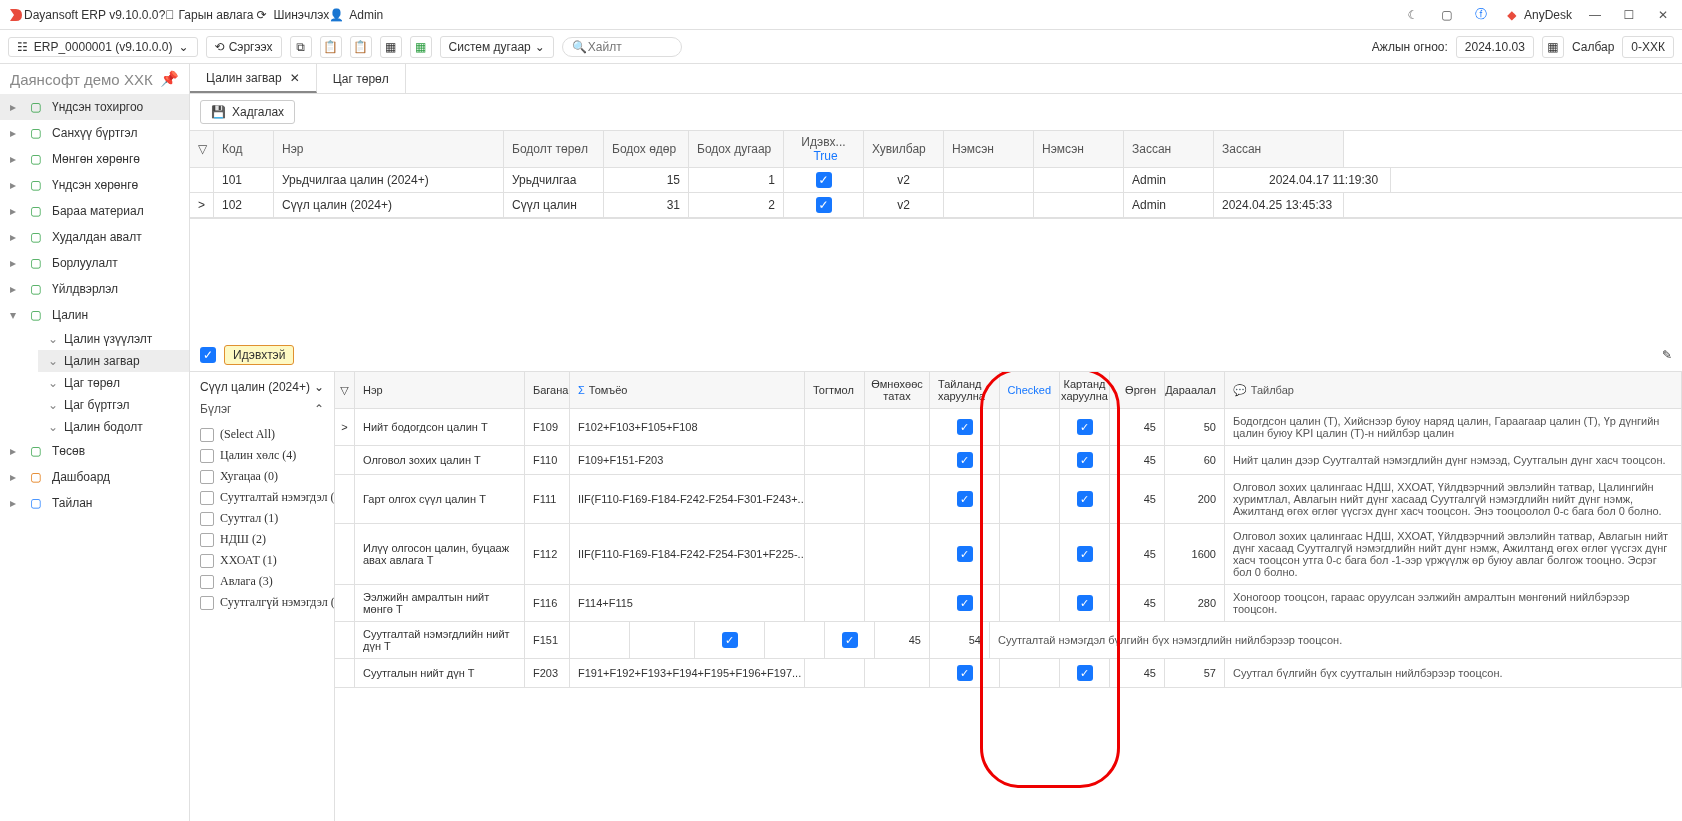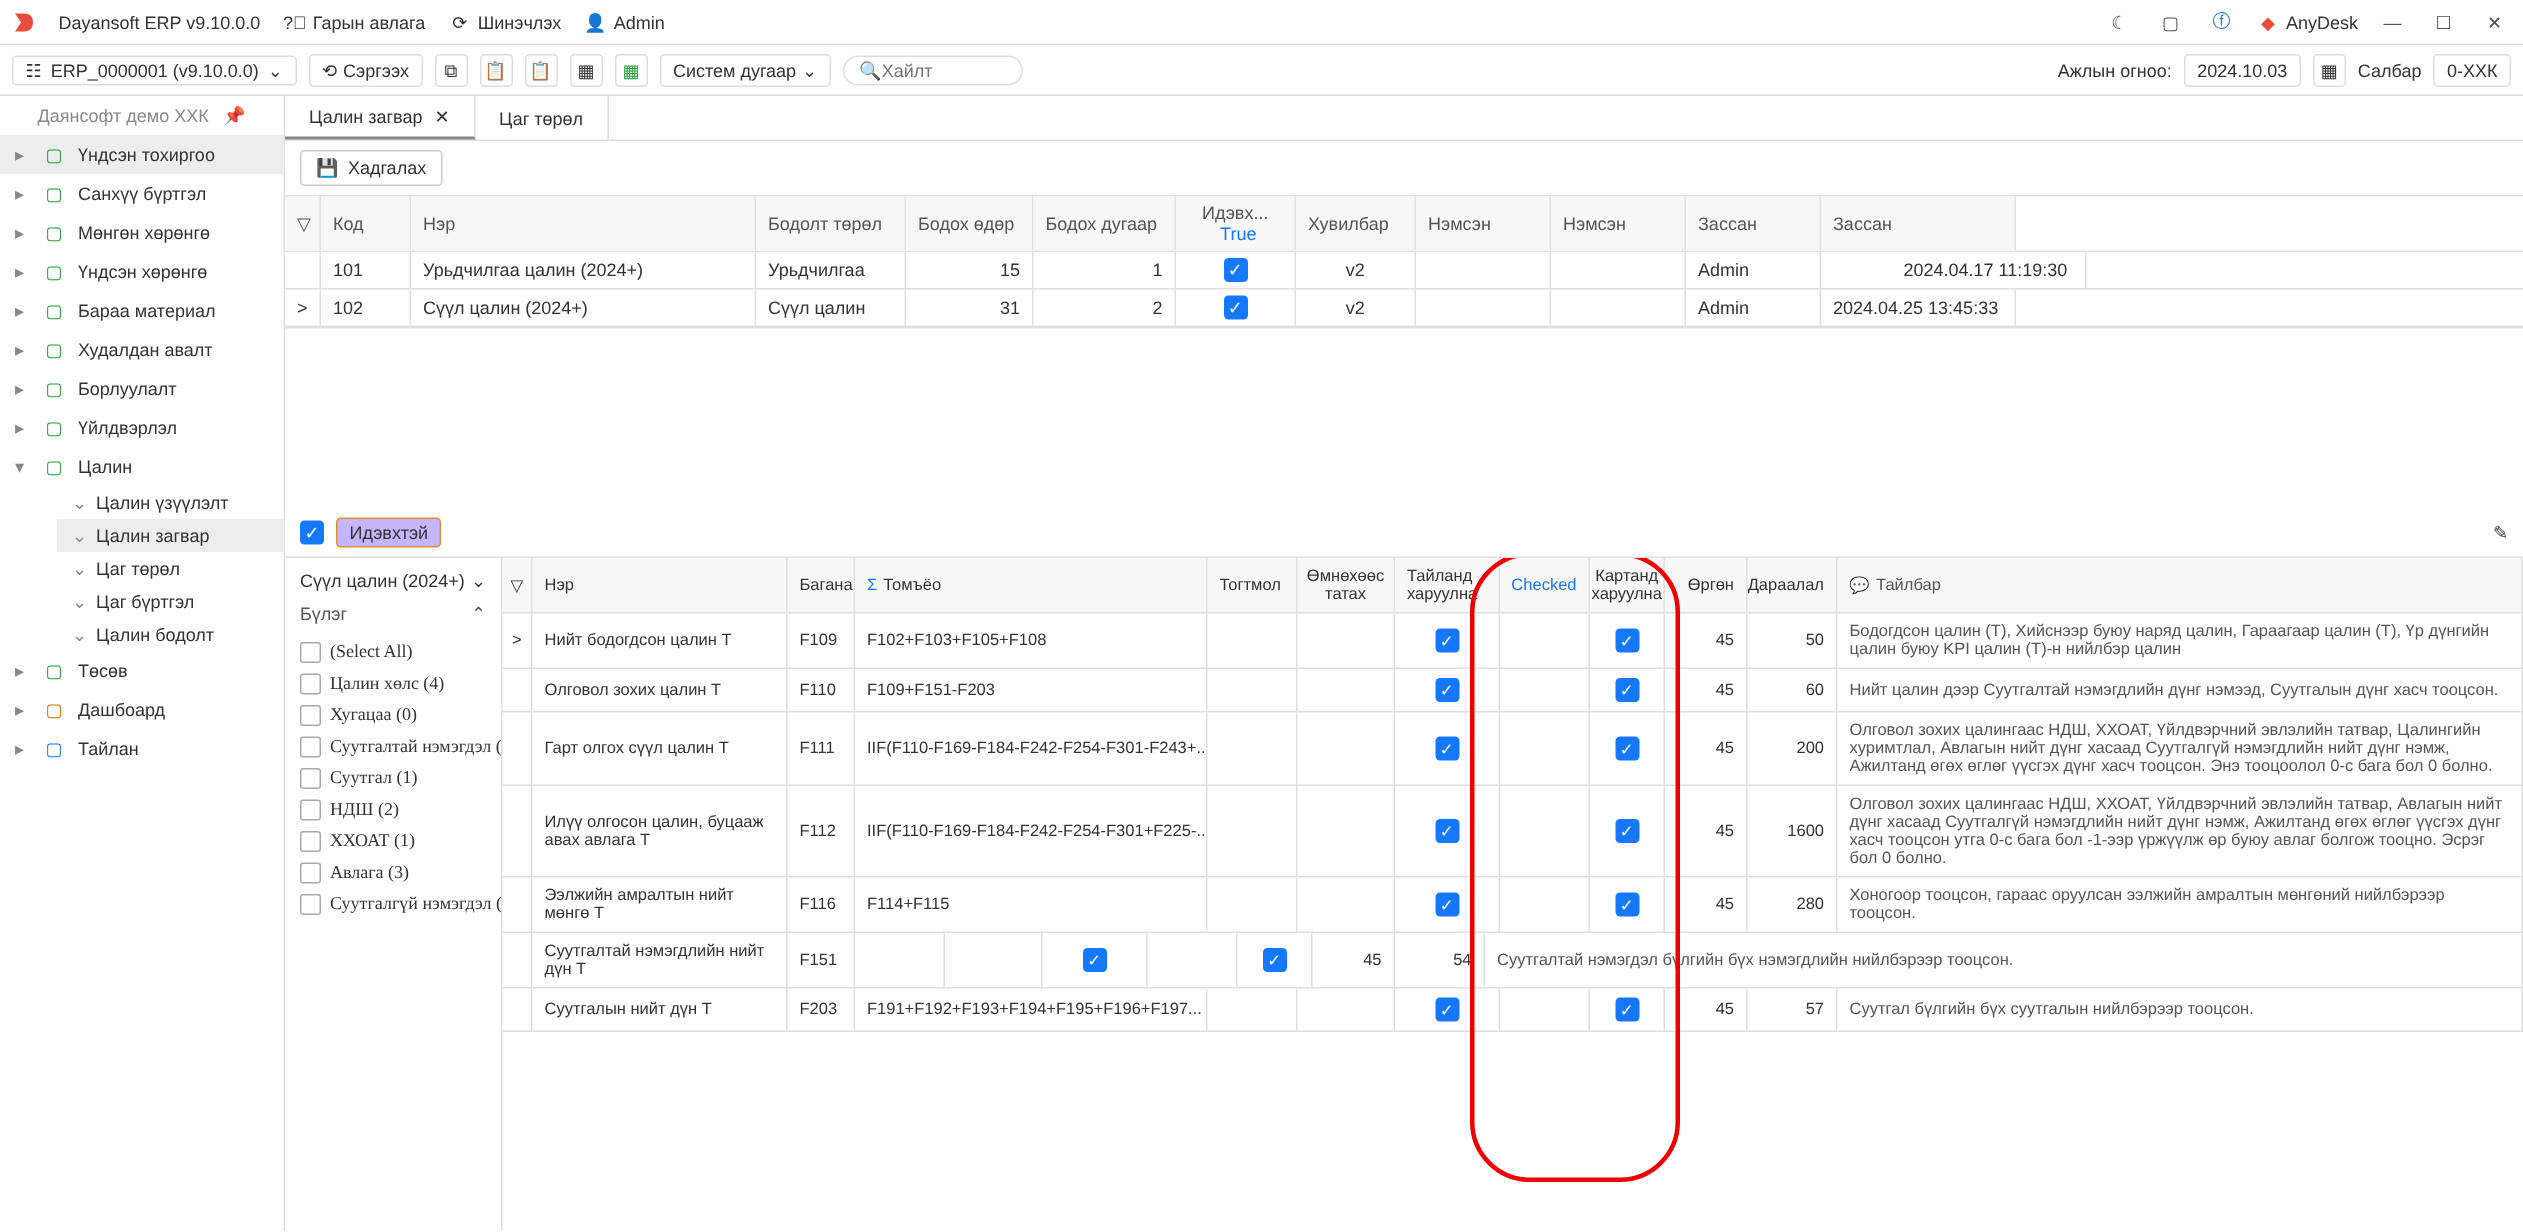--- a/index.html
+++ b/index.html
@@ -1,54 +1,54 @@
 <!DOCTYPE html>
 <html><head>
 <meta charset="utf-8">
 <style>
 * { box-sizing: border-box; margin: 0; padding: 0; }
 body { font-family: 'Segoe UI', Arial, sans-serif; font-size: 12px; color: #333; background: #fff; overflow: hidden; }
 .titlebar { display: flex; align-items: center; height: 30px; padding: 0 8px; border-bottom: 1px solid #e0e0e0; }
-.titlebar .left { display: flex; align-items: center; gap: 15px; }
+.titlebar .left { display: flex; align-items: center; gap: 0; }
 .titlebar .right { margin-left: auto; display: flex; align-items: center; gap: 12px; }
 .logo-icon { width: 16px; height: 16px; color: #e84c3d; }
 .ti-item { display: flex; align-items: center; gap: 4px; cursor: pointer; }
 .ti-icon { width: 16px; height: 16px; display: flex; align-items: center; justify-content: center; }
 .win-btn { width: 22px; height: 22px; display: flex; align-items: center; justify-content: center; cursor: pointer; color: #555; }
 .toolbar { display: flex; align-items: center; height: 34px; padding: 0 8px; border-bottom: 1px solid #e0e0e0; gap: 8px; }
 .tb-left { display: flex; align-items: center; gap: 8px; }
 .tb-right { margin-left: auto; display: flex; align-items: center; gap: 8px; }
 .db-selector { display: flex; align-items: center; gap: 6px; border: 1px solid #ddd; padding: 2px 8px; border-radius: 3px; cursor: pointer; }
 .tb-btn { width: 22px; height: 22px; display: flex; align-items: center; justify-content: center; border: 1px solid #ddd; border-radius: 3px; cursor: pointer; }
 .tb-btn-txt { display: flex; align-items: center; gap: 4px; border: 1px solid #ddd; padding: 3px 8px; border-radius: 3px; cursor: pointer; }
 .search-box { display: flex; align-items: center; border: 1px solid #ddd; border-radius: 12px; padding: 2px 10px; width: 120px; }
 .search-box input { border: none; outline: none; width: 80px; font-size: 12px; }
 .main { display: flex; height: calc(100vh - 64px); }
 .sidebar { width: 190px; border-right: 1px solid #e0e0e0; overflow-y: auto; }
-.sb-title { padding: 6px 25px; color: #888; font-size: 12px; display: flex; justify-content: space-between; align-items: center; }
+.sb-title { padding: 6px 10px; color: #888; font-size: 15px; display: flex; justify-content: space-between; align-items: center; }
 .sb-item { display: flex; align-items: center; padding: 5px 10px; gap: 8px; cursor: pointer; }
 .sb-item .caret { width: 10px; color: #888; }
 .sb-item .sb-icon { width: 16px; height: 16px; display: flex; align-items: center; justify-content: center; }
 .sb-sub { padding-left: 38px; }
 .sb-sub .sb-item { padding: 4px 10px; gap: 6px; }
 .sb-item.active { background: #ededed; }
 .content { flex: 1; display: flex; flex-direction: column; overflow: hidden; }
 .tabs { display: flex; align-items: center; height: 30px; border-bottom: 1px solid #e0e0e0; }
 .tab { padding: 0 16px; height: 100%; display: flex; align-items: center; gap: 8px; border-right: 1px solid #e0e0e0; cursor: pointer; }
 .tab.active { border-bottom: 2px solid #888; font-weight: 500; }
 .action-bar { padding: 6px 10px; border-bottom: 1px solid #e0e0e0; }
 .save-btn { display: inline-flex; align-items: center; gap: 6px; border: 1px solid #ccc; padding: 4px 10px; border-radius: 3px; cursor: pointer; }
 .top-grid { border-bottom: 1px solid #e0e0e0; }
 .grid-row { display: flex; border-bottom: 1px solid #e0e0e0; }
 .grid-cell { padding: 4px 8px; border-right: 1px solid #e0e0e0; display: flex; align-items: center; }
 .grid-header .grid-cell { background: #f7f7f7; font-weight: 500; color: #555; }
 .chk { width: 16px; height: 16px; border-radius: 3px; display: inline-flex; align-items: center; justify-content: center; }
 .chk.on { background: #1677ff; color: #fff; }
 .status-bar { padding: 6px 10px; display: flex; align-items: center; gap: 8px; border-bottom: 1px solid #e0e0e0; }
-.status-chip { background: #c4b5fd; border: 1px solid #e09030; padding: 2px 8px; border-radius: 3px; }
+.status-chip { background: #fef9c3; border: 1px solid #e09030; padding: 2px 8px; border-radius: 3px; }
 .edit-icon { margin-left: auto; cursor: pointer; }
 .bottom-area { flex: 1; display: flex; overflow: hidden; }
 .filter-panel { width: 145px; border-right: 1px solid #e0e0e0; overflow-y: auto; }
 .fp-title { padding: 8px 10px 4px; font-weight: 500; display: flex; justify-content: space-between; }
 .fp-sub { padding: 4px 10px 8px; display: flex; justify-content: space-between; color: #555; }
 .fp-item { display: flex; align-items: center; gap: 6px; padding: 3px 10px; white-space: nowrap; overflow: hidden; text-overflow: ellipsis; font-family: Liberation Serif, serif; }
 .fp-chk { width: 14px; height: 14px; border: 1px solid #aaa; border-radius: 2px; flex-shrink: 0; }
 .bottom-grid { flex: 1; overflow: auto; }
 .bg-header { display: flex; background: #f7f7f7; position: sticky; top: 0; }
 .bg-cell { padding: 6px 8px; border-right: 1px solid #e0e0e0; border-bottom: 1px solid #e0e0e0; display: flex; align-items: center; font-size: 11px; }

